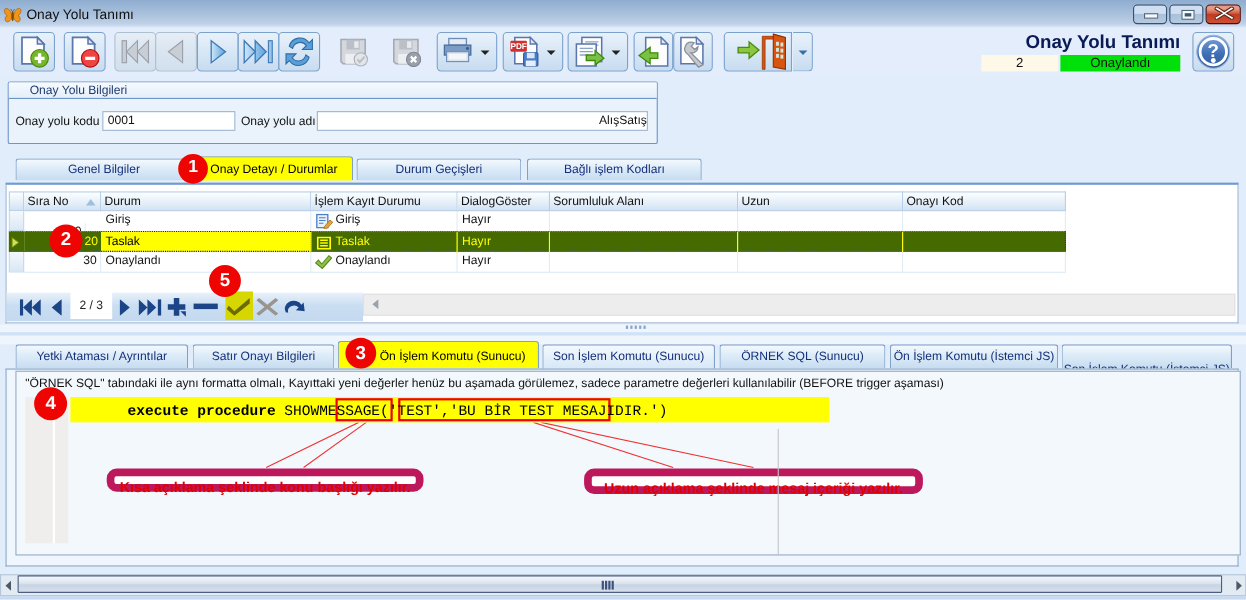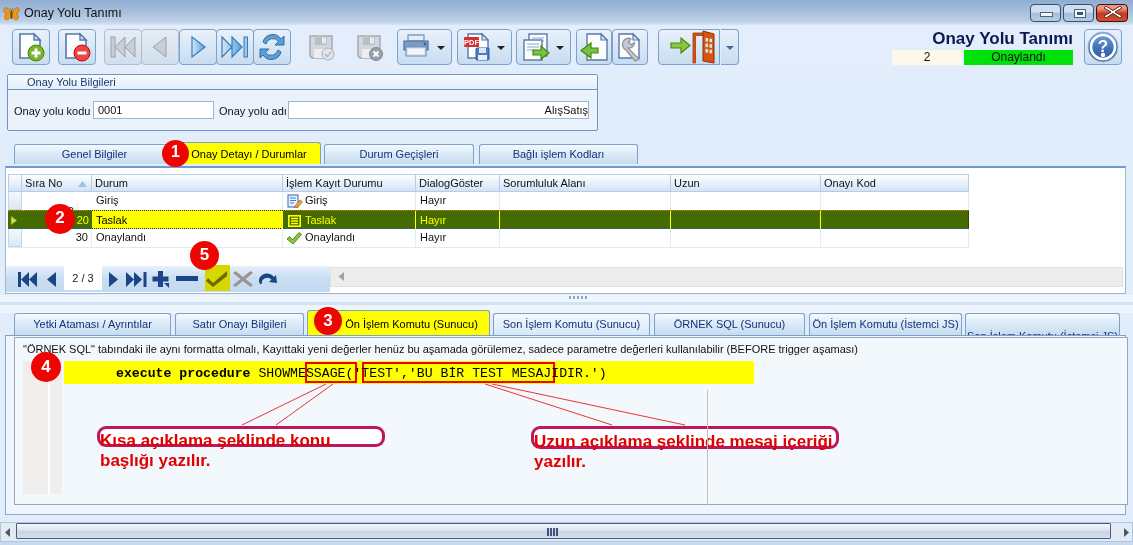--- a/index.html
+++ b/index.html
@@ -40,21 +40,21 @@
 
 .gh { position:absolute; top:174px; height:18px; background:linear-gradient(#fdfeff,#e8f1fa 50%,#d2e3f3); border:1px solid #b5cde6; border-left:none; font-size:11px; color:#111; padding:2px 0 0 3px; }
 .gc { position:absolute; height:18px; font-size:11px; color:#111; padding:2px 0 0 4px; border-right:1px solid #e2ecf6; }
 .num { text-align:right; padding-right:3px; }
 .selrow { background:#456b00; color:#ffff00; }
 
 #vcr { left:6px; top:266px; width:324px; height:26px; background:linear-gradient(#e8f1fa,#cadef2 45%,#c3d9ef); }
 #gsb { left:330px; top:267px; width:793px; height:20px; background:#ededee; border:1px solid #e0e0e2; }
 
 #panel2 { left:5px; top:335px; width:1121px; height:180px; background:#f0f6fd; border:1px solid #8aa6c8; border-top:1px solid #7fa1c6; }
-.callout { position:absolute; border:3px solid #be185d; border-radius:9px; background:#fff; color:#e00000; font-size:17px; font-weight:bold; text-align:left; }
+.callout { position:absolute; border:7px solid #be185d; border-radius:9px; background:#fff; color:#e00000; font-size:13px; font-weight:bold; text-align:center; }
 
 #hscroll { left:0px; top:522px; width:1133px; height:20px; background:#e2eaf4; border:1px solid #b4c6da; }
 #hthumb { left:16px; top:523px; width:1095px; height:16px; border:1px solid #4d5d82; border-radius:1px; background:linear-gradient(#f4f8fc,#dbe4ef 45%,#c7d4e4 55%,#d6e0ec); }
 #bottomstrip { left:0; top:542px; width:1133px; height:3px; background:#c7daf0; }
 .mono { font-family:"Liberation Mono", monospace; }
 svg { display:block; }
 </style>
 </head>
 <body>
 <div id="titlebar" class="abs"></div>

